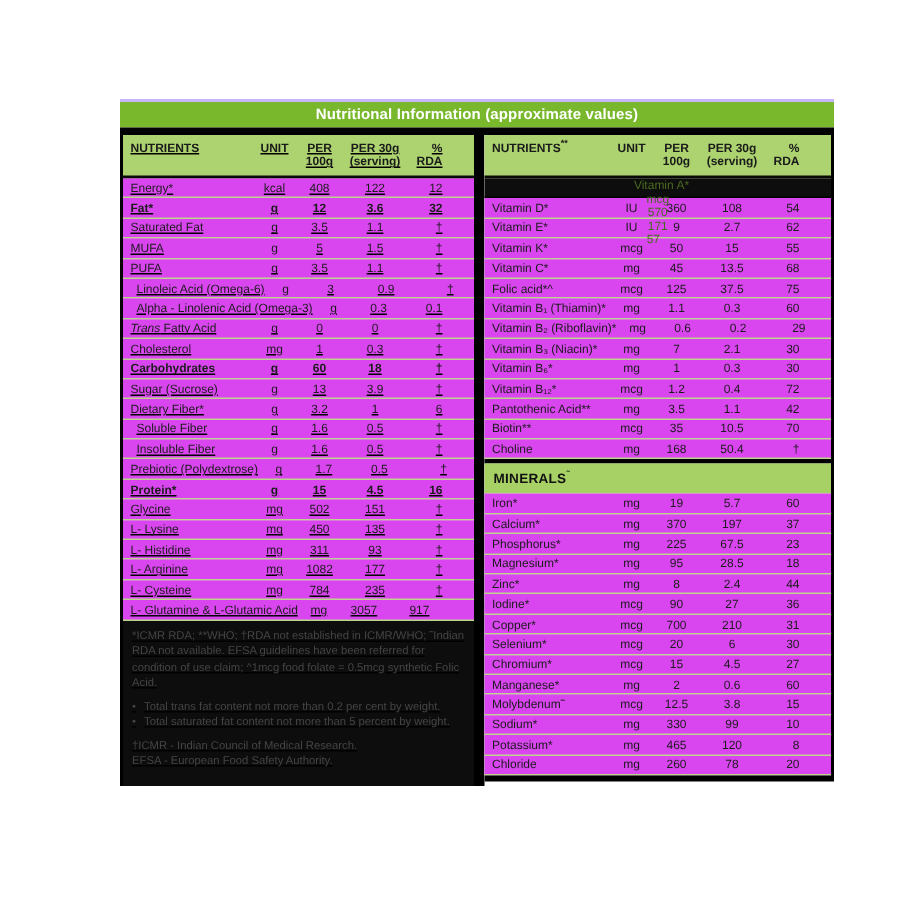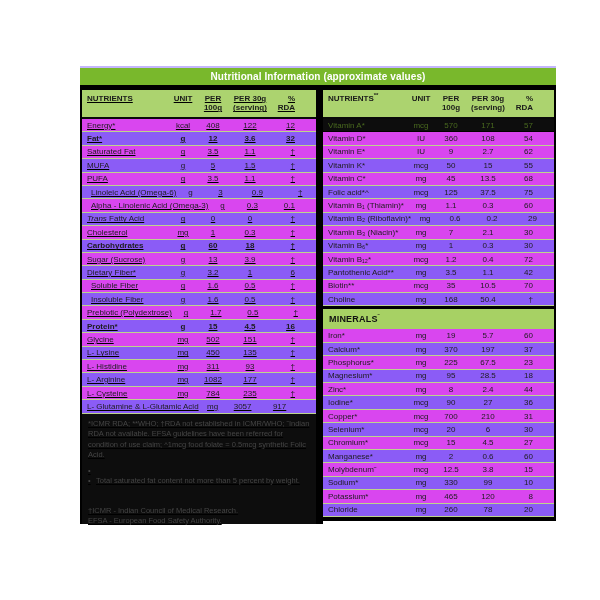--- a/index.html
+++ b/index.html
@@ -32,39 +32,39 @@
   .c-unit{width:28px;text-align:center;flex-shrink:0;}
   .c-100{width:32px;text-align:center;flex-shrink:0;}
   .c-30{width:42px;text-align:center;flex-shrink:0;}
   .c-rda{width:24px;text-align:right;padding-right:21px;flex-shrink:0;}
   .thead .c-100,.thead .c-30{white-space:normal;}
   .row{
     display:flex;align-items:center;height:13.4px;box-sizing:border-box;
     font-size:8px;color:#1c1c1c;border-bottom:1px solid #bdd48c;
     background:#d946ef;
   }
-  .row.tint{background:#8b5cf6;}
-  .row.dark{background:#0d0d0d;color:#49691f;border-bottom:1px solid #000;}
+  .row.tint{background:#d946ef;}
+  .row.dark{background:#0d0d0d;color:#49691f;border-bottom:1px solid #000;flex-direction:column;}
   .row.bold{font-weight:bold;}
   .row .indent{padding-left:9px;}
   .row em{font-style:italic;}
   .sectionbar{height:3px;background:#000;}
   .section-head{
     background:#A7D164;font-weight:bold;font-size:9px;color:#111;
     height:20px;line-height:20px;padding-left:6px;letter-spacing:.2px;
   }
   .bottombar{height:4px;background:#000;}
   .footbox{
     background:#0d0d0d;color:#454545;height:110px;box-sizing:border-box;
     padding:5px 6px 0 6px;font-size:7.5px;line-height:1.4;
   }
   .footbox p{margin:0 0 5px 0;}
   .footbox .bullet{display:flex;margin:0;}
   .footbox .bullet .dot{width:8px;flex-shrink:0;}
-  .footbox .acros{margin-top:19px;}
+  .footbox .acros{margin-top:5px;}
   sup{font-size:6px;vertical-align:super;line-height:0;}
 </style>
 </head>
 <body>
 
 <div class="label">
   <div class="banner">
     <span>Nutritional Information (approximate values)</span>
   </div>
   <div class="hbar"></div>
@@ -233,20 +233,21 @@
             <span class="c-100">3057</span>
             <span class="c-30">917</span>
             <span class="c-rda">†</span>
           </div>
         </div>
 
       <div class="footbox">
         <p>*ICMR RDA; **WHO; †RDA not established in ICMR/WHO; ˜Indian RDA not available. EFSA guidelines have been referred for condition of use claim; ^1mcg food folate = 0.5mcg synthetic Folic Acid.</p>
         <div class="bullet">
           <span class="dot">•</span>
+          <span>Total trans fat content not more than 0.2 per cent by weight.</span>
         </div>
         <div class="bullet">
           <span class="dot">•</span>
           <span>Total saturated fat content not more than 5 percent by weight.</span>
         </div>
         <div class="acros">
           <div>†ICMR - Indian Council of Medical Research.</div>
           <div>EFSA - European Food Safety Authority.</div>
         </div>
       </div>

